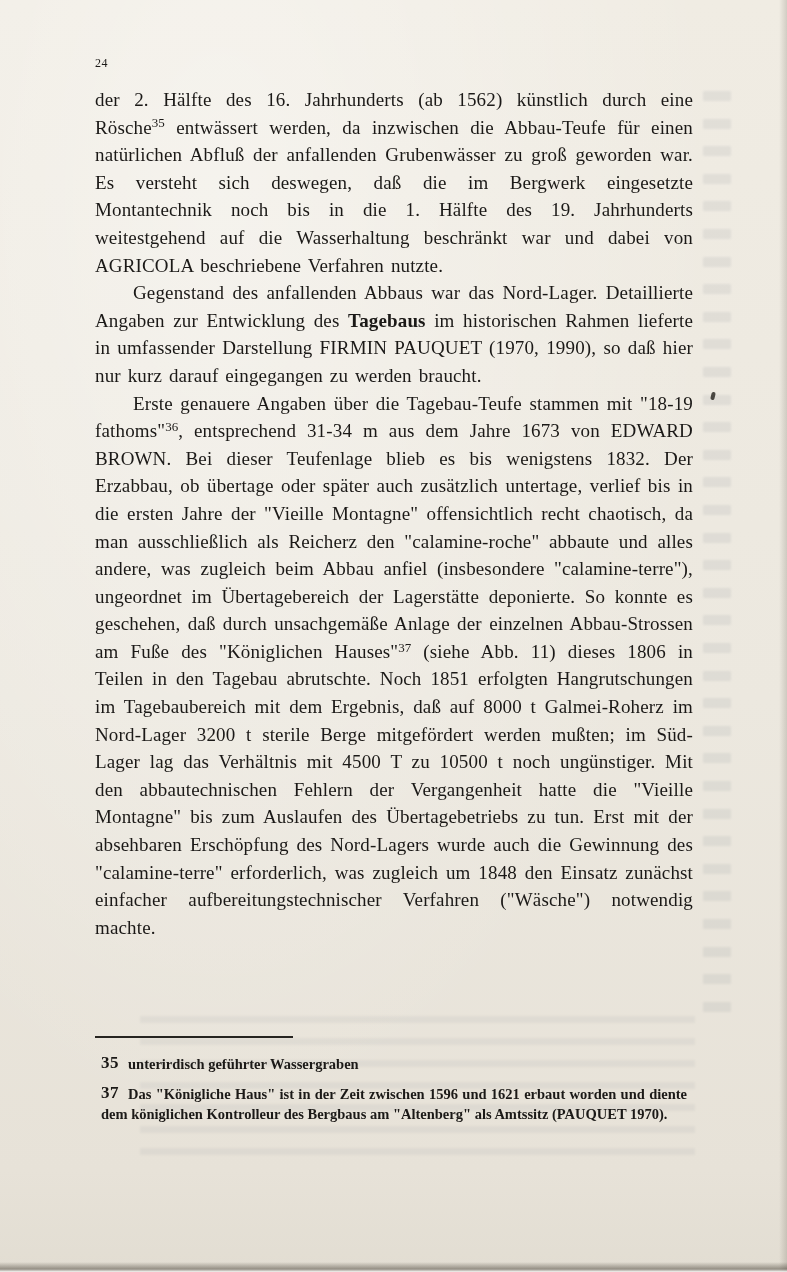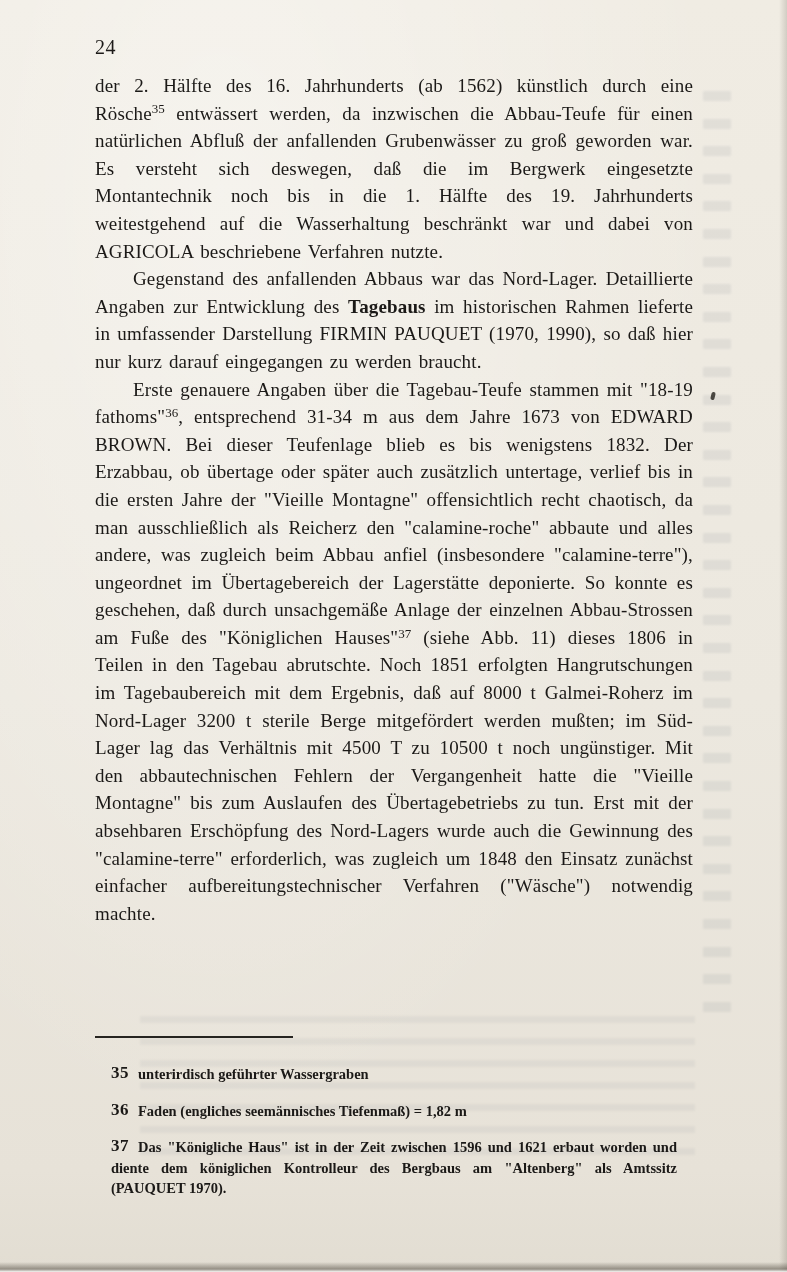--- a/index.html
+++ b/index.html
@@ -23,26 +23,26 @@
     background: linear-gradient(180deg, rgba(0,0,0,0) 0%, rgba(55,48,38,0.45) 70%, rgba(250,250,248,0.9) 100%);
     pointer-events: none;
   }
   .page::before {
     content: ""; position: absolute; top: 0; bottom: 0; right: 0; width: 8px;
     background: linear-gradient(270deg, rgba(70,62,50,0.18), rgba(0,0,0,0));
     pointer-events: none;
   }
 
   .page-number {
-    position: absolute; left: 95px; top: 36px;
-    font-size: 20px; color: #1c1a18; letter-spacing: 0.5px;
+    position: absolute; left: 95px; top: 56px;
+    font-size: 12px; color: #1c1a18; letter-spacing: 0.5px;
   }
 
   .text-block {
-    position: absolute; left: 95px; top: 72px; width: 598px;
+    position: absolute; left: 95px; top: 86px; width: 598px;
     font-size: 19px; line-height: 27.6px;
     color: #1b1917;
     text-align: justify;
     letter-spacing: 0.15px;
     word-spacing: 2px;
   }
   p.para { margin: 0; }
   p.para.indent { text-indent: 38px; }
   .bold { font-weight: bold; margin-top: 32px; }
   sup.fn-ref {
@@ -57,21 +57,21 @@
     width: 198px; height: 2px;
     background: #262420;
   }
   .footnotes {
     position: absolute; left: 95px; top: 1048px; width: 598px;
     font-size: 14.5px; line-height: 20.5px;
     font-weight: bold;
     color: #1b1917;
     text-align: justify;
   }
-  .footnote { margin: 16px; }
+  .footnote { margin: 6px; }
   .footnote + .footnote { margin-top: 9px; }
   .fn-marker {
     font-size: 17px; font-weight: bold;
     position: relative; top: -1px;
     margin-right: 9px;
     letter-spacing: 0.5px;
   }
 
   
   .bleed-right {
@@ -111,16 +111,15 @@
   <div class="text-block" id="paragraphs">
       <p class="para"><span>der 2. Hälfte des 16. Jahrhunderts (ab 1562) künstlich durch eine Rösche</span><sup class="fn-ref">35</sup><span> entwässert werden, da inzwischen die Abbau-Teufe für einen natürlichen Abfluß der anfallenden Grubenwässer zu groß geworden war. Es versteht sich deswegen, daß die im Bergwerk eingesetzte Montantechnik noch bis in die 1. Hälfte des 19. Jahrhunderts weitestgehend auf die Wasserhaltung beschränkt war und dabei von AGRICOLA beschriebene Verfahren nutzte.</span></p>
       <p class="para indent"><span>Gegenstand des anfallenden Abbaus war das Nord-Lager. Detaillierte Angaben zur Entwicklung des </span><span class="bold">Tagebaus</span><span> im historischen Rahmen lieferte in umfassender Darstellung FIRMIN PAUQUET (1970, 1990), so daß hier nur kurz darauf eingegangen zu werden braucht.</span></p>
       <p class="para indent"><span>Erste genauere Angaben über die Tagebau-Teufe stammen mit "18-19 fathoms"</span><sup class="fn-ref">36</sup><span>, entsprechend 31-34 m aus dem Jahre 1673 von EDWARD BROWN. Bei dieser Teufenlage blieb es bis wenigstens 1832. Der Erzabbau, ob übertage oder später auch zusätzlich untertage, verlief bis in die ersten Jahre der "Vieille Montagne" offensichtlich recht chaotisch, da man ausschließlich als Reicherz den "calamine-roche" abbaute und alles andere, was zugleich beim Abbau anfiel (insbesondere "calamine-terre"), ungeordnet im Übertagebereich der Lagerstätte deponierte. So konnte es geschehen, daß durch unsachgemäße Anlage der einzelnen Abbau-Strossen am Fuße des "Königlichen Hauses"</span><sup class="fn-ref">37</sup><span> (siehe Abb. 11) dieses 1806 in Teilen in den Tagebau abrutschte. Noch 1851 erfolgten Hangrutschungen im Tagebaubereich mit dem Ergebnis, daß auf 8000 t Galmei-Roherz im Nord-Lager 3200 t sterile Berge mitgefördert werden mußten; im Süd-Lager lag das Verhältnis mit 4500 T zu 10500 t noch ungünstiger. Mit den abbautechnischen Fehlern der Vergangenheit hatte die "Vieille Montagne" bis zum Auslaufen des Übertagebetriebs zu tun. Erst mit der absehbaren Erschöpfung des Nord-Lagers wurde auch die Gewinnung des "calamine-terre" erforderlich, was zugleich um 1848 den Einsatz zunächst einfacher aufbereitungstechnischer Verfahren ("Wäsche") notwendig machte.</span></p>
     </div>
 
   <div class="footnote-rule"></div>
 
   <div class="footnotes" id="footnotes">
       <div class="footnote"><span class="fn-marker">35</span><span>unterirdisch geführter Wassergraben</span></div>
-      <div class="footnote"><span class="fn-marker">36</span><span>Faden (engliches seemännisches Tiefenmaß) = 1,82 m</span></div>
       <div class="footnote"><span class="fn-marker">37</span><span>Das "Königliche Haus" ist in der Zeit zwischen 1596 und 1621 erbaut worden und diente dem königlichen Kontrolleur des Bergbaus am "Altenberg" als Amtssitz (PAUQUET 1970).</span></div>
     </div>
 </div>
 
 </body></html>

